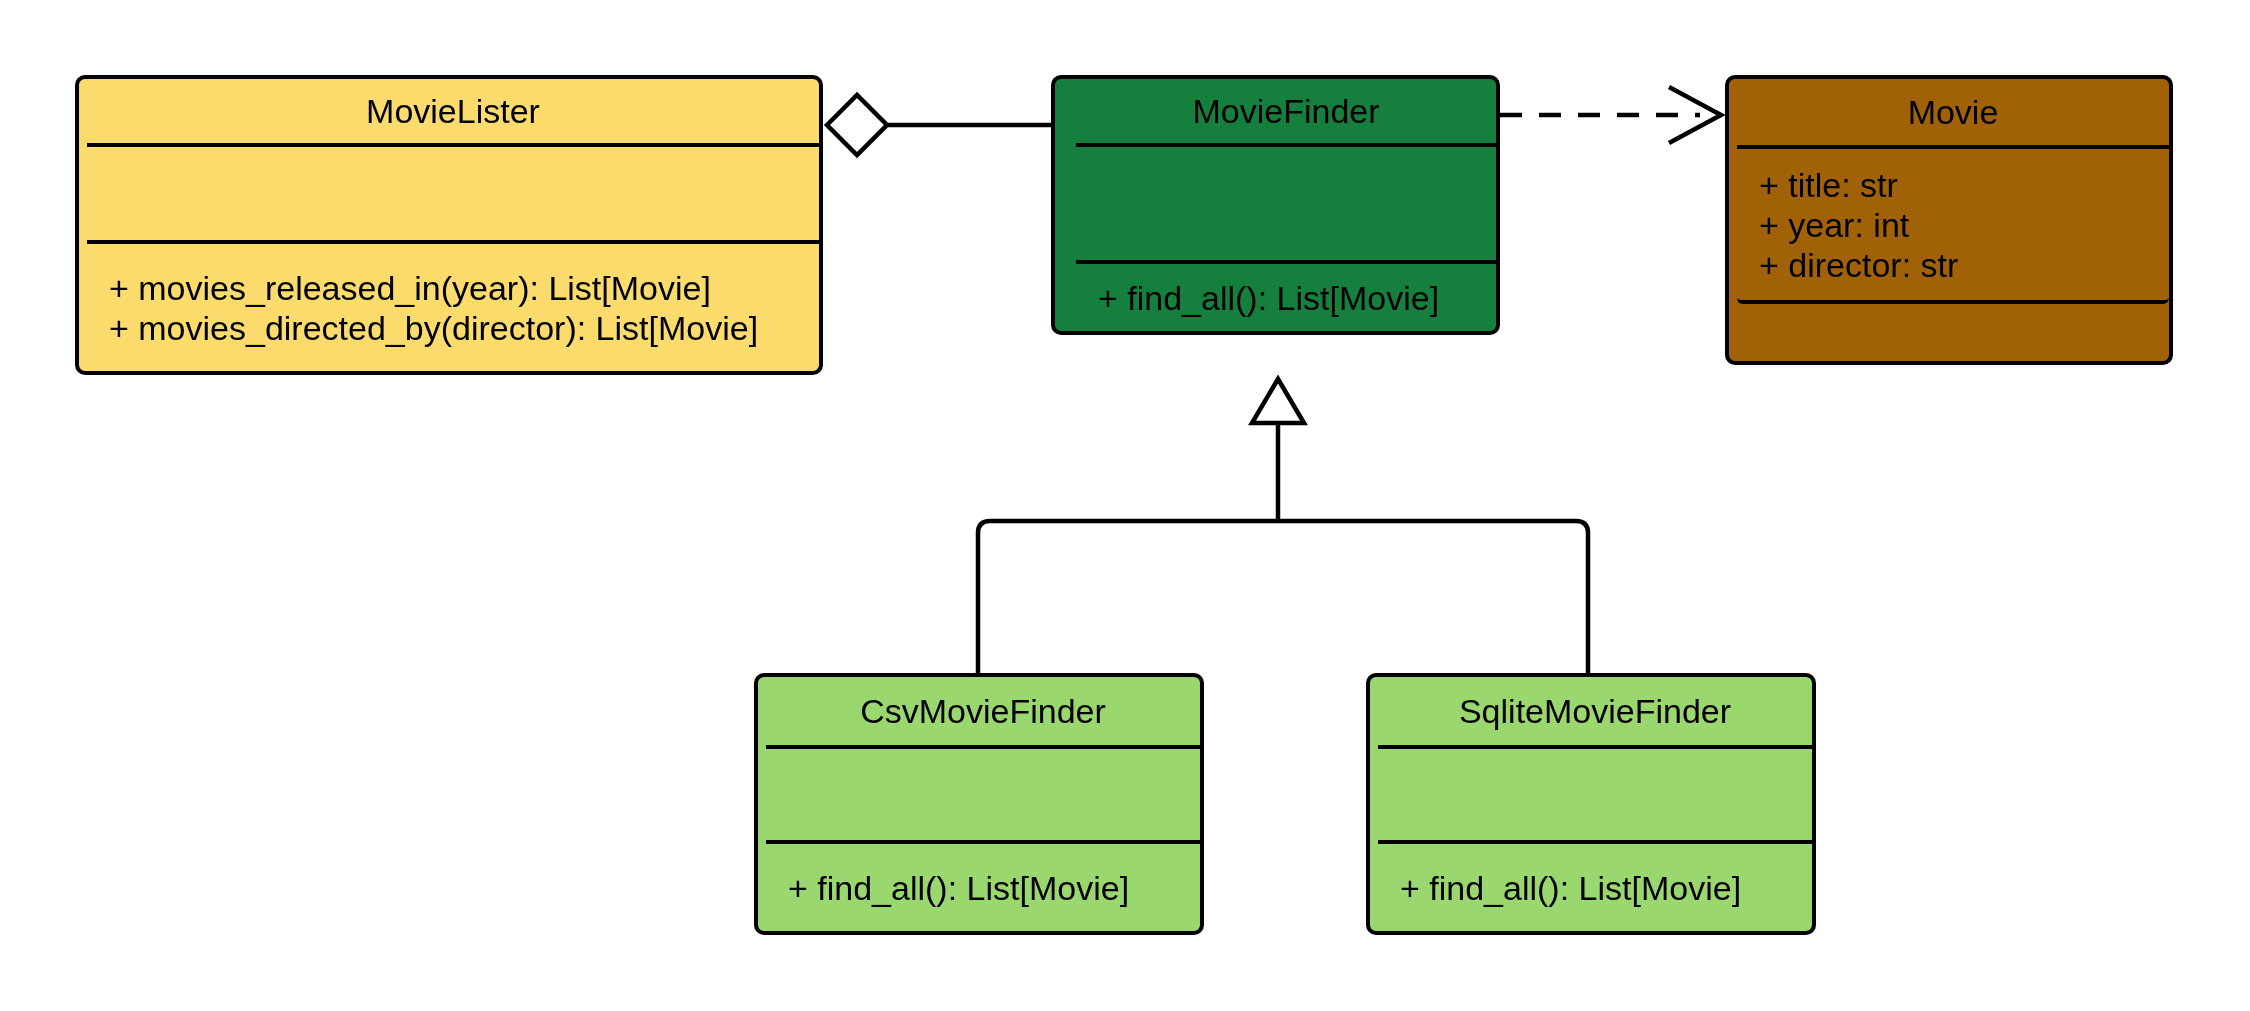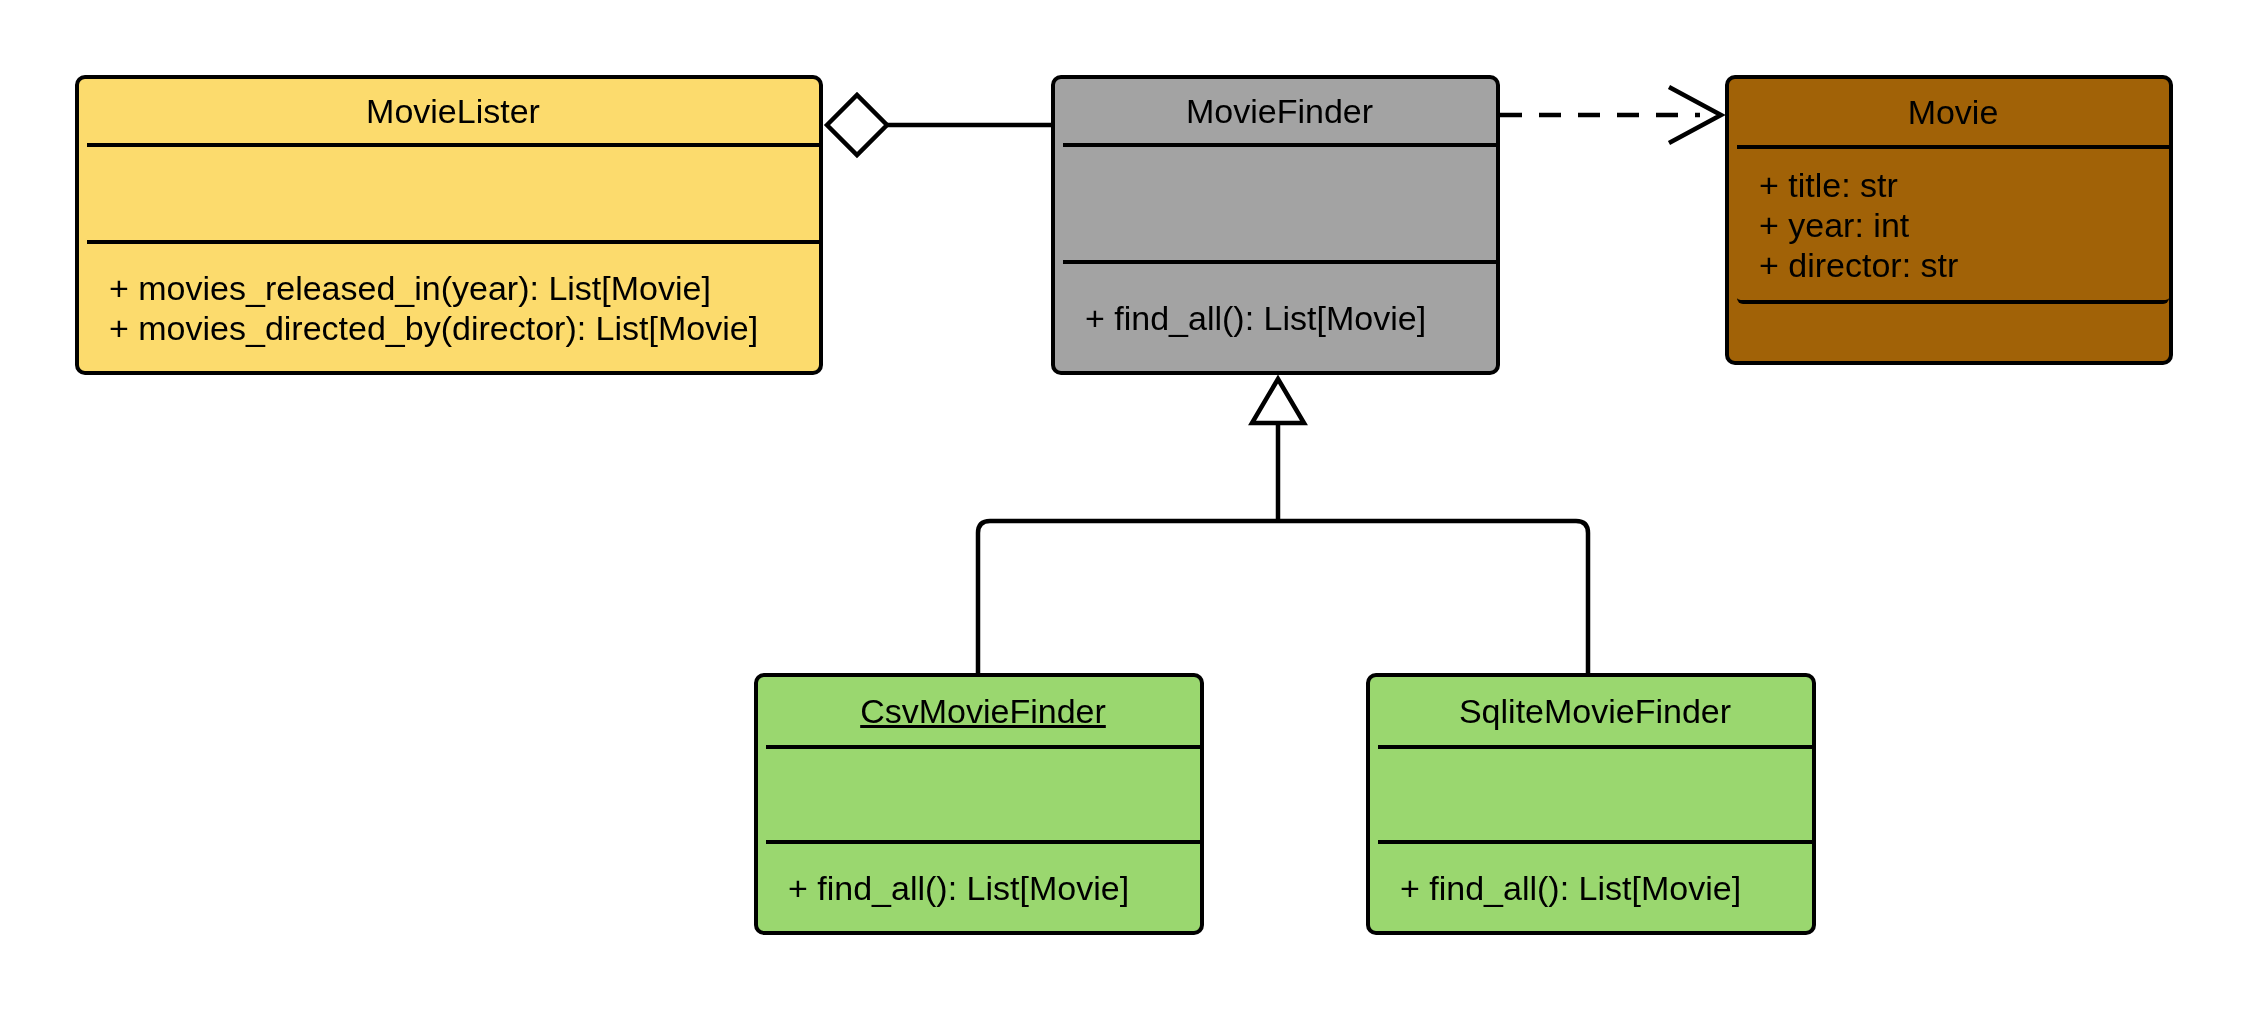--- a/index.html
+++ b/index.html
@@ -88,40 +88,40 @@
 
   <div class="uml-class" style="left: 75px; top: 75px; width: 748px; height: 300px; background-color: rgb(252, 219, 109);">
     <div class="compartment title-row with-divider" style="height:68px;">MovieLister</div>
     <div class="compartment members with-divider" style="height:97px;"></div>
     <div class="compartment members fill-rest">
       <span class="member">+ movies_released_in(year): List[Movie]</span>
       <span class="member">+ movies_directed_by(director): List[Movie]</span>
     </div>
   </div>
 
-  <div class="uml-class" style="left: 1051px; top: 75px; width: 449px; height: 300px; background-color: #a3a3a3;">
+  <div class="uml-class" style="left: 1051px; top: 75px; width: 449px; height: 260px; background-color: #15803d; padding-left: 13px;">
     <div class="compartment title-row with-divider" style="height:68px;">MovieFinder</div>
     <div class="compartment members with-divider" style="height:117px;"></div>
     <div class="compartment members fill-rest">
       <span class="member">+ find_all(): List[Movie]</span>
     </div>
   </div>
 
   <div class="uml-class" style="left: 1725px; top: 75px; width: 448px; height: 290px; background-color: #a16207;">
     <div class="compartment title-row with-divider" style="height:70px;">Movie</div>
     <div class="compartment members with-divider" style="height:155px;border-radius:6px;">
       <span class="member">+ title: str</span>
       <span class="member">+ year: int</span>
       <span class="member">+ director: str</span>
     </div>
     <div class="compartment members fill-rest"></div>
   </div>
 
   <div class="uml-class" style="left: 754px; top: 673px; width: 450px; height: 262px; background-color: rgb(154, 215, 111);">
-    <div class="compartment title-row with-divider" style="height:72px;text-decoration:underline;">CsvMovieFinder</div>
+    <div class="compartment title-row with-divider" style="height:72px;">CsvMovieFinder</div>
     <div class="compartment members with-divider" style="height:95px;"></div>
     <div class="compartment members fill-rest">
       <span class="member">+ find_all(): List[Movie]</span>
     </div>
   </div>
 
   <div class="uml-class" style="left: 1366px; top: 673px; width: 450px; height: 262px; background-color: rgb(154, 215, 111); justify-content: space-between;">
     <div class="compartment title-row with-divider" style="height:72px;">SqliteMovieFinder</div>
     <div class="compartment members with-divider" style="height:95px;"></div>
     <div class="compartment members fill-rest">

